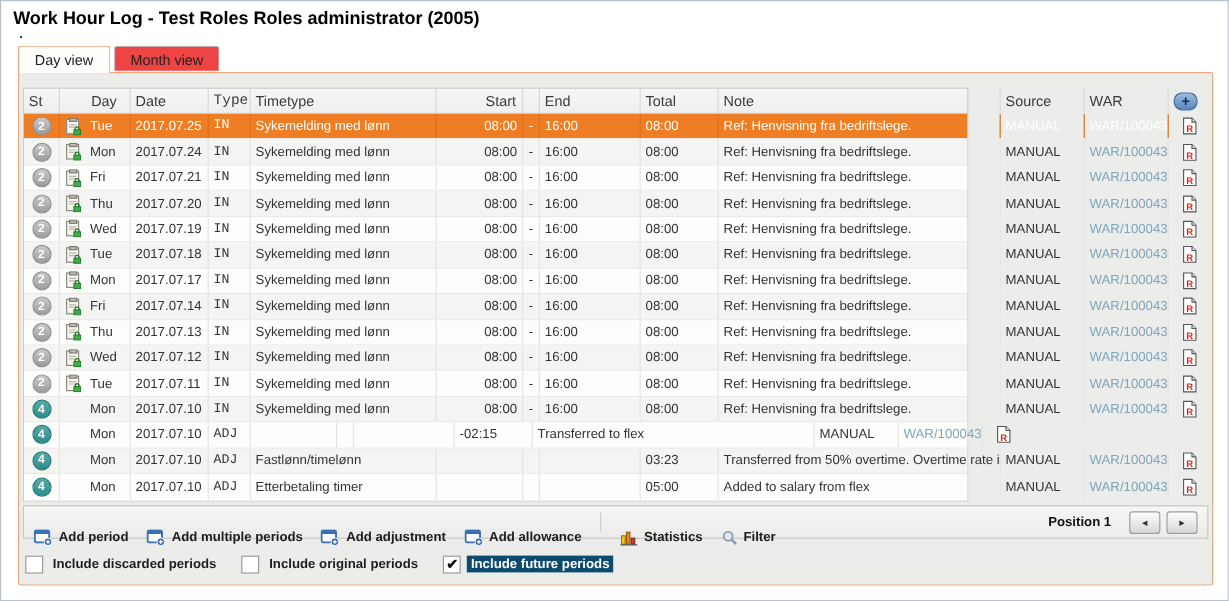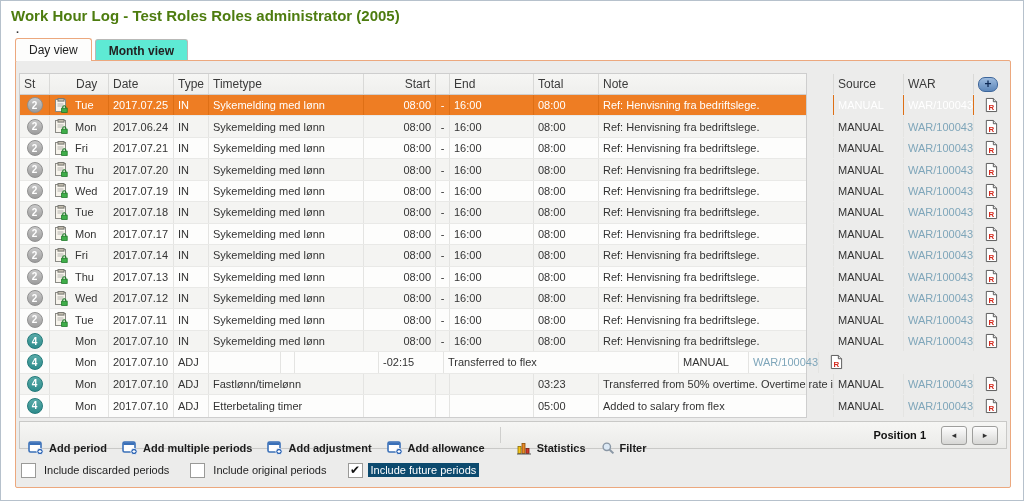--- a/index.html
+++ b/index.html
@@ -1,25 +1,25 @@
 <!DOCTYPE html>
 <html><head>
 <meta charset="utf-8">
 <style>
   html,body{margin:0;padding:0;background:#e9e9e9;}
   .wrap{width:1022px;height:499px;margin:0;border:1px solid #b6c1cc;background:#fff;position:relative;
         font-family:"Liberation Sans",sans-serif;overflow:hidden;}
-  .title{position:absolute;left:10px;top:6px;font-size:15px;font-weight:bold;color:#4d7c0f;}
+  .title{position:absolute;left:10px;top:6px;font-size:15px;font-weight:bold;color:#000000;}
   .tdot{position:absolute;left:15px;top:22px;font-size:11px;font-weight:bold;color:#333;}
 
   
-  .tabs{position:absolute;left:14px;top:37px;height:23px;display:flex;align-items:center;z-index:3;}
+  .tabs{position:absolute;left:14px;top:37px;height:23px;display:flex;align-items:flex-start;z-index:3;}
   .tab{font-size:12px;color:#222;padding:4px 13px 3px;border-radius:3px 3px 0 0;margin-right:3px;box-sizing:border-box;cursor:pointer;}
   .tab.active{background:#fdfdfc;border:1px solid #eca87e;border-bottom:none;height:23px;}
-  .tab.inactive{background:#5eead4;border:1px solid #b9b9b7;border-bottom:none;height:21px;font-weight:bold;}
+  .tab.inactive{background:#ef4444;border:1px solid #b9b9b7;border-bottom:none;height:21px;}
 
   
   .panel{position:absolute;left:14px;top:59px;width:996px;height:428px;background:#ececeb;
          border:1px solid #eca87e;border-radius:2px;box-sizing:border-box;}
 
   
   .tbl{position:absolute;left:3px;top:12px;width:788px;}
   .thead{display:flex;height:22px;background:linear-gradient(#f6f6f4,#efefed);border:1px solid #cecece;box-sizing:border-box;}
   .th{font-size:12px;color:#3a3a3a;padding:3px 4px 0;border-right:1px solid #d9d9d7;box-sizing:border-box;
       white-space:nowrap;overflow:hidden;flex:0 0 auto;}
@@ -32,21 +32,21 @@
   .td:last-child{border-right:none;}
   .norm{background:#fdfdfc;} .alt{background:#f4f4f2;}
   .sel{background:#ee7d23;}
   .sel .td{color:#fff;border-right-color:#de6f15;}
   .sel .war-link{color:#fff;}
 
   
   .c-st{width:30px;justify-content:center;}
   .c-day{width:59px;}
   .c-date{width:65px;}
-  .c-type{width:35px;}
+  .c-type{width:35px;font-family:Liberation Mono, monospace;}
   .c-tt{width:155px;}
   .c-start{width:72px;justify-content:flex-end;text-align:right;}
   .c-sep{width:14px;justify-content:center;padding:0;}
   .c-end{width:84px;}
   .c-total{width:65px;}
   .c-note{width:235px;}
   .c-src{width:70px;}
   .c-war{width:70px;}
   .c-plus{width:34px;justify-content:center;}
   .th.c-day{padding-left:26px;}
@@ -72,21 +72,21 @@
         margin-right:15px;cursor:pointer;white-space:nowrap;margin-top:26px;}
   .tdiv{width:1px;height:16px;background:#cfcfcd;margin-right:15px;}
   .spacer{flex:1;}
   .pos{font-weight:bold;font-size:11px;color:#111;margin-right:10px;}
   .nav{width:26px;height:19px;border:1px solid #9e9e9c;border-radius:3px;
        background:linear-gradient(#fdfdfd,#d7d7d5);display:flex;align-items:center;justify-content:center;
        font-size:9px;color:#333;margin-left:5px;cursor:pointer;box-sizing:border-box;}
 
   
   .cbrow{position:absolute;left:5px;top:398px;height:22px;display:flex;align-items:center;}
-  .cbgroup{display:flex;align-items:center;font-size:11px;font-weight:normal;color:#1e1e1e;margin-right:18px;cursor:pointer;text-align:right;}
+  .cbgroup{display:flex;align-items:center;font-size:11px;font-weight:bold;color:#1e1e1e;margin-right:18px;cursor:pointer;text-align:right;}
   .cbbox{width:13px;height:13px;background:#fff;border:1px solid #9a9a98;margin-right:5px;
          display:flex;align-items:center;justify-content:center;font-size:12px;color:#111;box-sizing:content-box;}
   .cblabel{padding:1px 3px;}
   .hl .cblabel{background:#0c4a6e;color:#fff;}
 </style>
 </head>
 <body>
 
 <div class="wrap">
   <div class="title">Work Hour Log - Test Roles Roles administrator (2005)</div>
@@ -167,21 +167,21 @@
               <rect x="1.5" y="1.5" width="10" height="12" fill="#f7f4ec" stroke="#8a8a85"></rect>
               <rect x="4" y="0.5" width="6" height="2.6" fill="#c2bcae" stroke="#7a7a74"></rect>
               <line x1="3.5" y1="6" x2="9.5" y2="6" stroke="#b5b5b0"></line>
               <line x1="3.5" y1="8" x2="9.5" y2="8" stroke="#b5b5b0"></line>
               <path d="M8.7 10.4 v-1 a1.6 1.6 0 0 1 3.2 0 v1" fill="none" stroke="#1e7a28" stroke-width="1.1"></path>
               <rect x="7.6" y="10.2" width="5.6" height="4.2" fill="#3fae49" stroke="#1e7a28" stroke-width="0.8"></rect>
             </svg>
           </span>
           <span>Mon</span>
         </div>
-        <div class="td c-date">2017.06.24</div>
+        <div class="td c-date">2017.07.24</div>
         <div class="td c-type">IN</div>
         <div class="td c-tt">Sykemelding med lønn</div>
         <div class="td c-start">08:00</div>
         <div class="td c-sep">-</div>
         <div class="td c-end">16:00</div>
         <div class="td c-total">08:00</div>
         <div class="td c-note">Ref: Henvisning fra bedriftslege.</div>
         <div class="td c-src">MANUAL</div>
         <div class="td c-war">
           <span class="war-link">WAR/100043</span>

